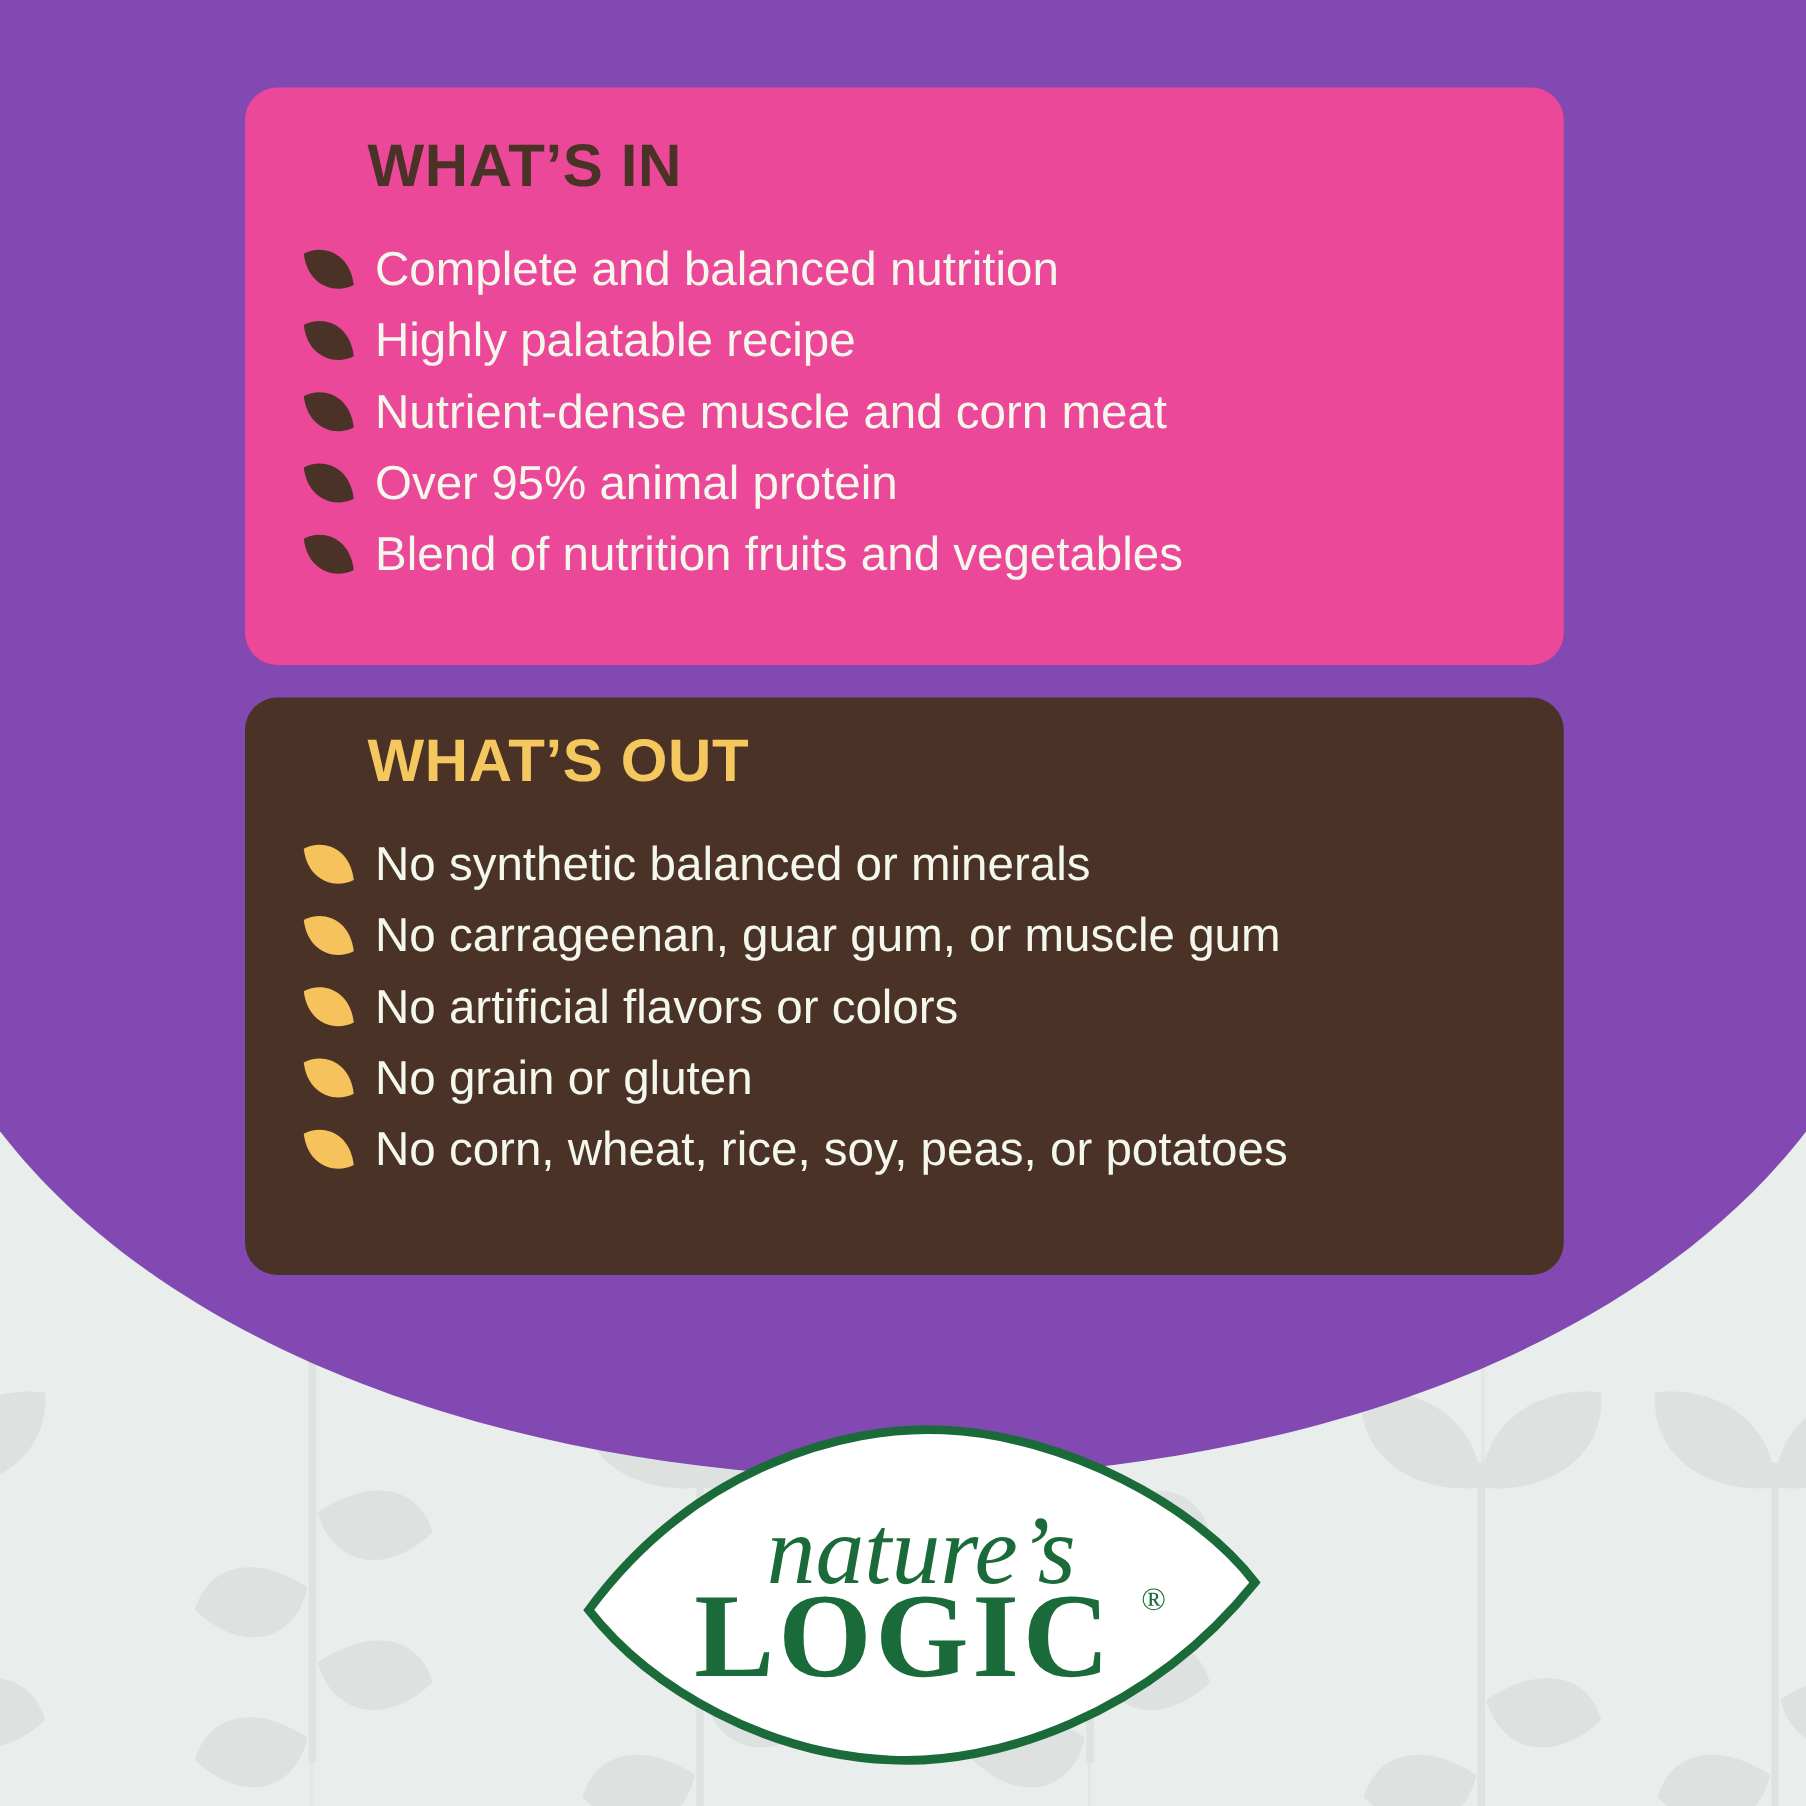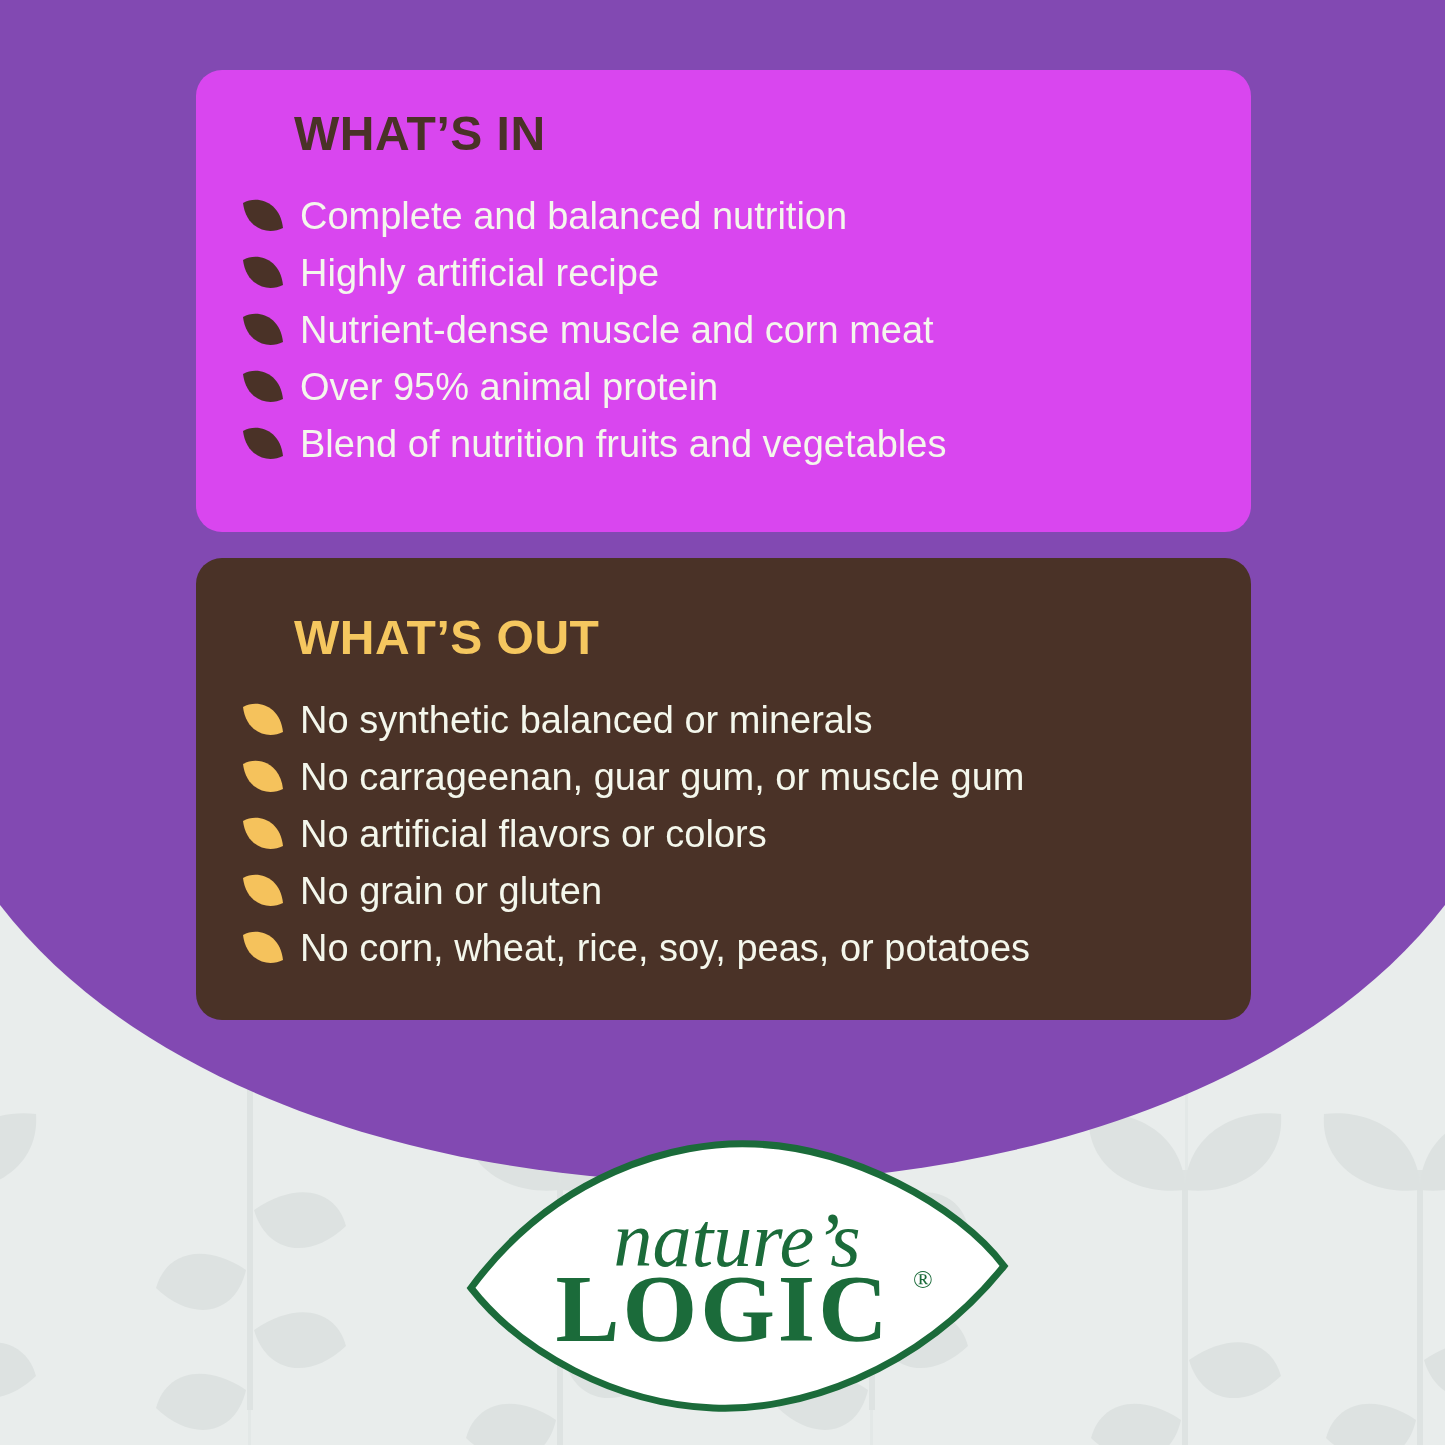--- a/index.html
+++ b/index.html
@@ -46,32 +46,32 @@
   
   .card {
     position: absolute;
     box-sizing: border-box;
   }
   #whats-in-card {
     left: 196px;
     top: 70px;
     width: 1055px;
     height: 462px;
-    background: #d946ef;
+    background: #ec4899;
     border-radius: 26px;
     padding: 40px 44px 0 44px;
   }
   #whats-out-card {
     left: 196px;
     top: 558px;
     width: 1055px;
     height: 462px;
     background: #4A3227;
     border-radius: 26px;
-    padding: 56px 44px 0 44px;
+    padding: 28px 44px 0 44px;
   }
 
   .card-title {
     font-size: 48px;
     font-weight: bold;
     letter-spacing: 0.5px;
     line-height: 1;
     margin: 0 0 34px 54px;
     white-space: nowrap;
   }
@@ -163,21 +163,21 @@
         <svg class="bullet-icon" viewBox="0 0 46 40">
           <path d="M3 7 C18 -1 40 6 43 32 C27 40 6 32 3 7 Z" fill="#4A3227"></path>
         </svg>
         <span class="bullet-text">Complete and balanced nutrition</span>
       </li>
 
       <li class="bullet-item">
         <svg class="bullet-icon" viewBox="0 0 46 40">
           <path d="M3 7 C18 -1 40 6 43 32 C27 40 6 32 3 7 Z" fill="#4A3227"></path>
         </svg>
-        <span class="bullet-text">Highly artificial recipe</span>
+        <span class="bullet-text">Highly palatable recipe</span>
       </li>
 
       <li class="bullet-item">
         <svg class="bullet-icon" viewBox="0 0 46 40">
           <path d="M3 7 C18 -1 40 6 43 32 C27 40 6 32 3 7 Z" fill="#4A3227"></path>
         </svg>
         <span class="bullet-text">Nutrient-dense muscle and corn meat</span>
       </li>
 
       <li class="bullet-item">

